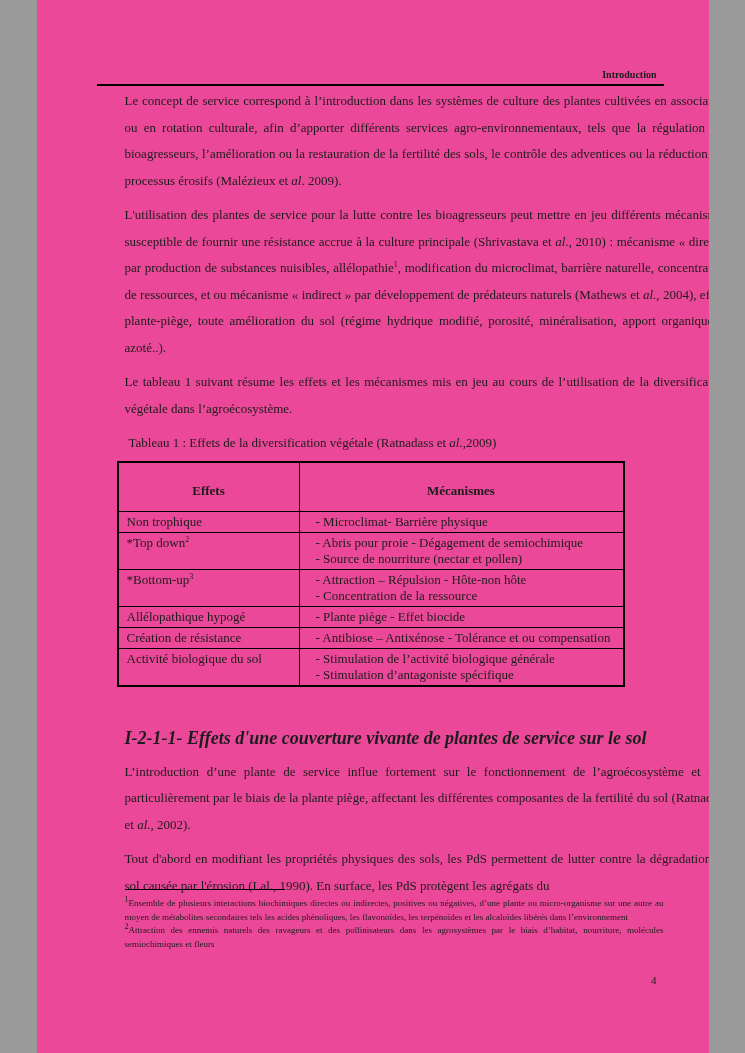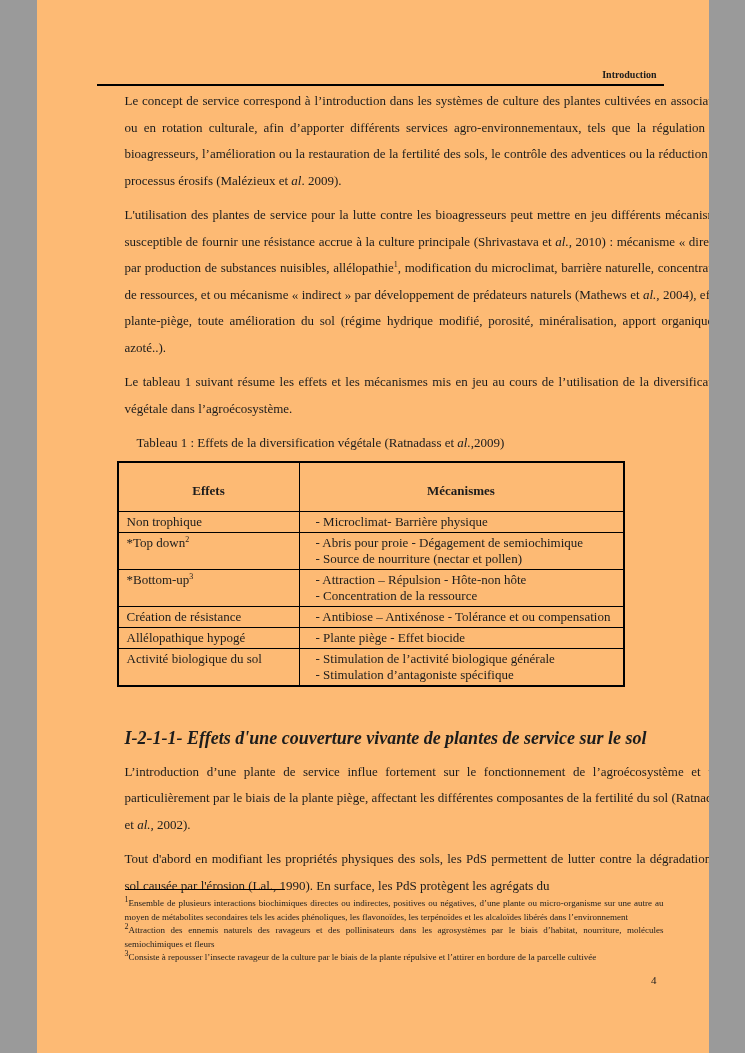--- a/index.html
+++ b/index.html
@@ -1,41 +1,41 @@
 <!DOCTYPE html>
 <html lang="fr"><head>
 <meta charset="utf-8">
 <style>
   html,body{margin:0;padding:0;background:#9a9a9a;}
   .page{
     position:relative;
     width:672px;height:1053px;
     margin:0 auto;
-    background:#fdba74;
+    background:#ec4899;
     font-family:"Liberation Serif","DejaVu Serif",serif;
     color:#1c1c1c;
     overflow:hidden;
   }
   .running-head{
     position:absolute;top:69px;right:52px;
     font-size:10px;font-weight:bold;
   }
   .header-rule{
     position:absolute;top:84px;left:60px;right:45px;
     border-top:2px solid #000;height:0;
   }
   .content{
     position:absolute;top:88px;left:88px;width:604px;
   }
   .content p{
     margin:0 0 8px 0;
     font-size:13px;line-height:26.5px;
     text-align:justify;
   }
-  p.caption{margin:2px 0 4px 12px;text-align:left;}
+  p.caption{margin:2px 0 4px 4px;text-align:left;}
   sup{font-size:8px;line-height:0;vertical-align:super;}
   table.effects{
     border-collapse:collapse;
     width:508px;
     margin-left:-8px;
     margin-bottom:0;
     border:2px solid #000;
     font-size:13px;
   }
   table.effects th, table.effects td{
@@ -105,29 +105,29 @@
             </td>
           </tr>
           <tr>
             <td class="col-effect"><span>*Bottom-up</span><sup>3</sup></td>
             <td class="col-mech">
               <div>- Attraction – Répulsion - Hôte-non hôte</div>
               <div>- Concentration de la ressource</div>
             </td>
           </tr>
           <tr>
+            <td class="col-effect"><span>Allélopathique hypogé</span></td>
+            <td class="col-mech">
+              <div>- Plante piège - Effet biocide</div>
+            </td>
+          </tr>
+          <tr>
             <td class="col-effect"><span>Création de résistance</span></td>
             <td class="col-mech">
               <div>- Antibiose – Antixénose - Tolérance et ou compensation</div>
-            </td>
-          </tr>
-          <tr>
-            <td class="col-effect"><span>Allélopathique hypogé</span></td>
-            <td class="col-mech">
-              <div>- Plante piège - Effet biocide</div>
             </td>
           </tr>
           <tr>
             <td class="col-effect"><span>Activité biologique du sol</span></td>
             <td class="col-mech">
               <div>- Stimulation de l’activité biologique générale</div>
               <div>- Stimulation d’antagoniste spécifique</div>
             </td>
           </tr>
         </tbody>
@@ -136,19 +136,18 @@
     <h2 class="section-heading">I-2-1-1- Effets d'une couverture vivante de plantes de service sur le sol</h2>
     <p><span>L’introduction d’une plante de service influe fortement sur le fonctionnement de l’agroécosystème et tout particulièrement par le biais de la plante piège, affectant les différentes composantes de la fertilité du sol (Ratnadass et </span><i>al.,</i><span> 2002).</span></p>
     <p><span>Tout d'abord en modifiant les propriétés physiques des sols, les PdS permettent de lutter contre la dégradation du sol causée par l'érosion (Lal., 1990). En surface, les PdS protègent les agrégats du</span></p>
   </div>
 
   <div class="footer-area">
     <div class="footnote-rule"></div>
     <div id="footnotes">
         <div class="footnote"><sup>1</sup><span>Ensemble de plusieurs interactions biochimiques directes ou indirectes, positives ou négatives, d’une plante ou micro-organisme sur une autre au moyen de métabolites secondaires tels les acides phénoliques, les flavonoïdes, les terpénoïdes et les alcaloïdes libérés dans l’environnement</span></div>
         <div class="footnote"><sup>2</sup><span>Attraction des ennemis naturels des ravageurs et des pollinisateurs dans les agrosystèmes par le biais d’habitat, nourriture, molécules semiochimiques et fleurs</span></div>
-        <div class="footnote"><sup>3</sup><span>Consiste à repousser l’insecte ravageur de la culture par le biais de la plante répulsive et l’attirer en bordure de la parcelle cultivée</span></div>
       </div>
   </div>
 
   <div class="page-number">4</div>
 
 </div>
 
 </body></html>

